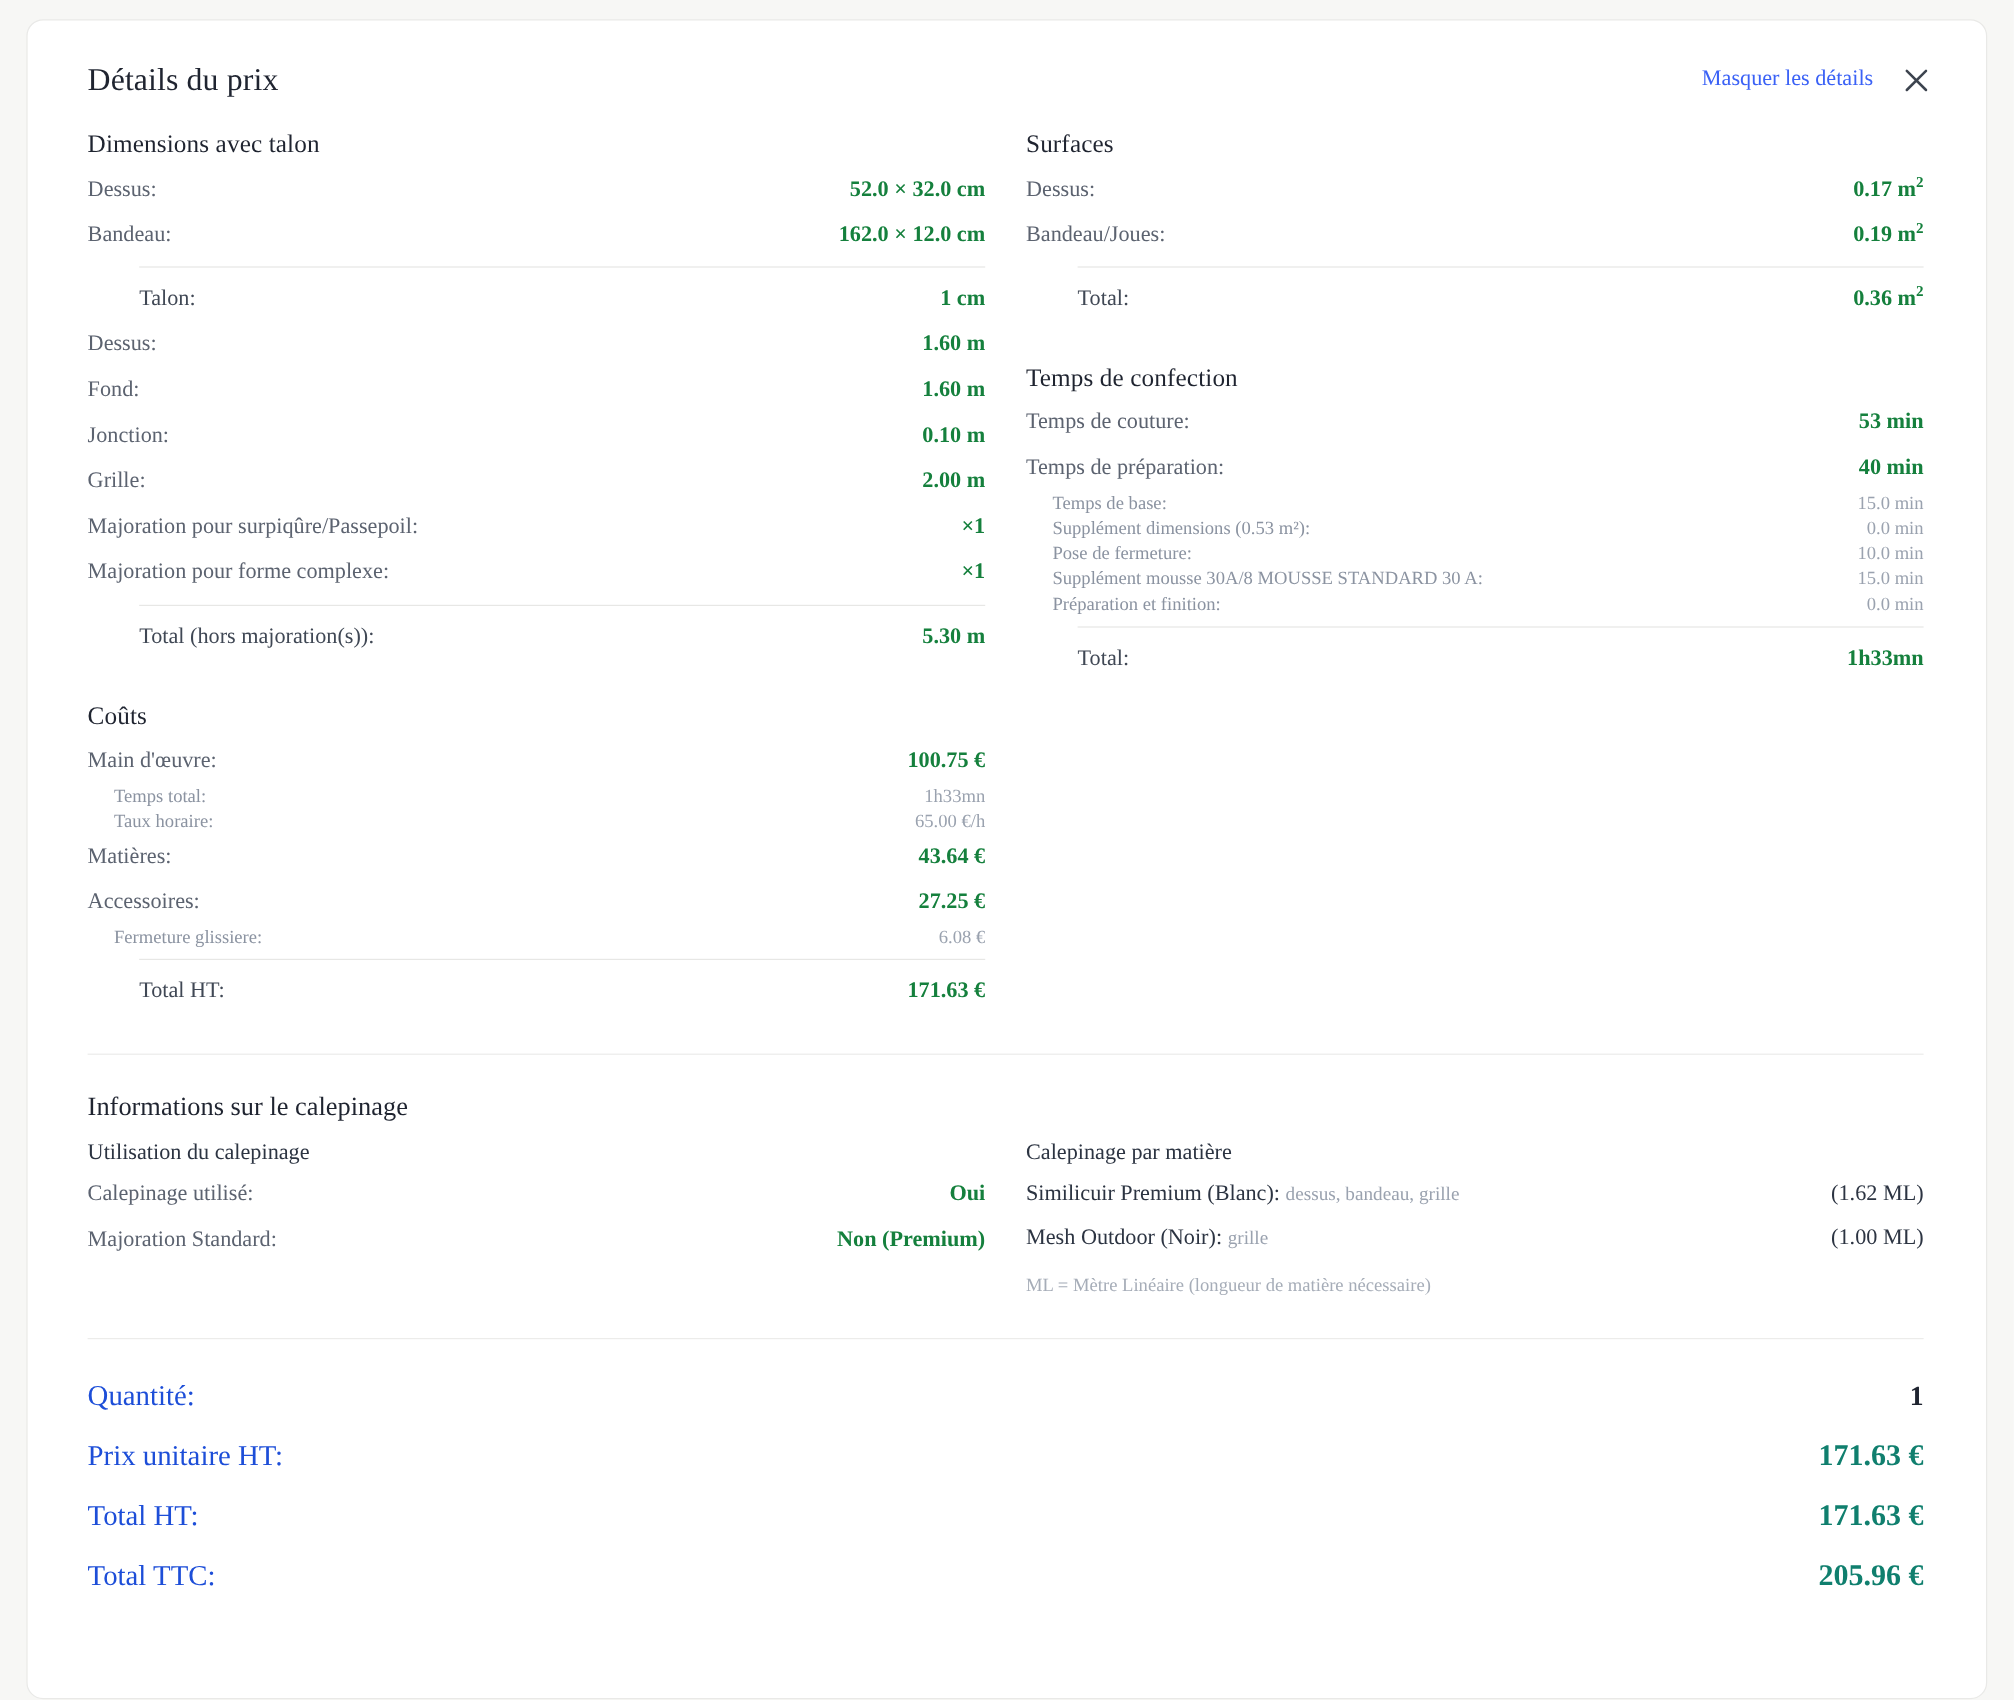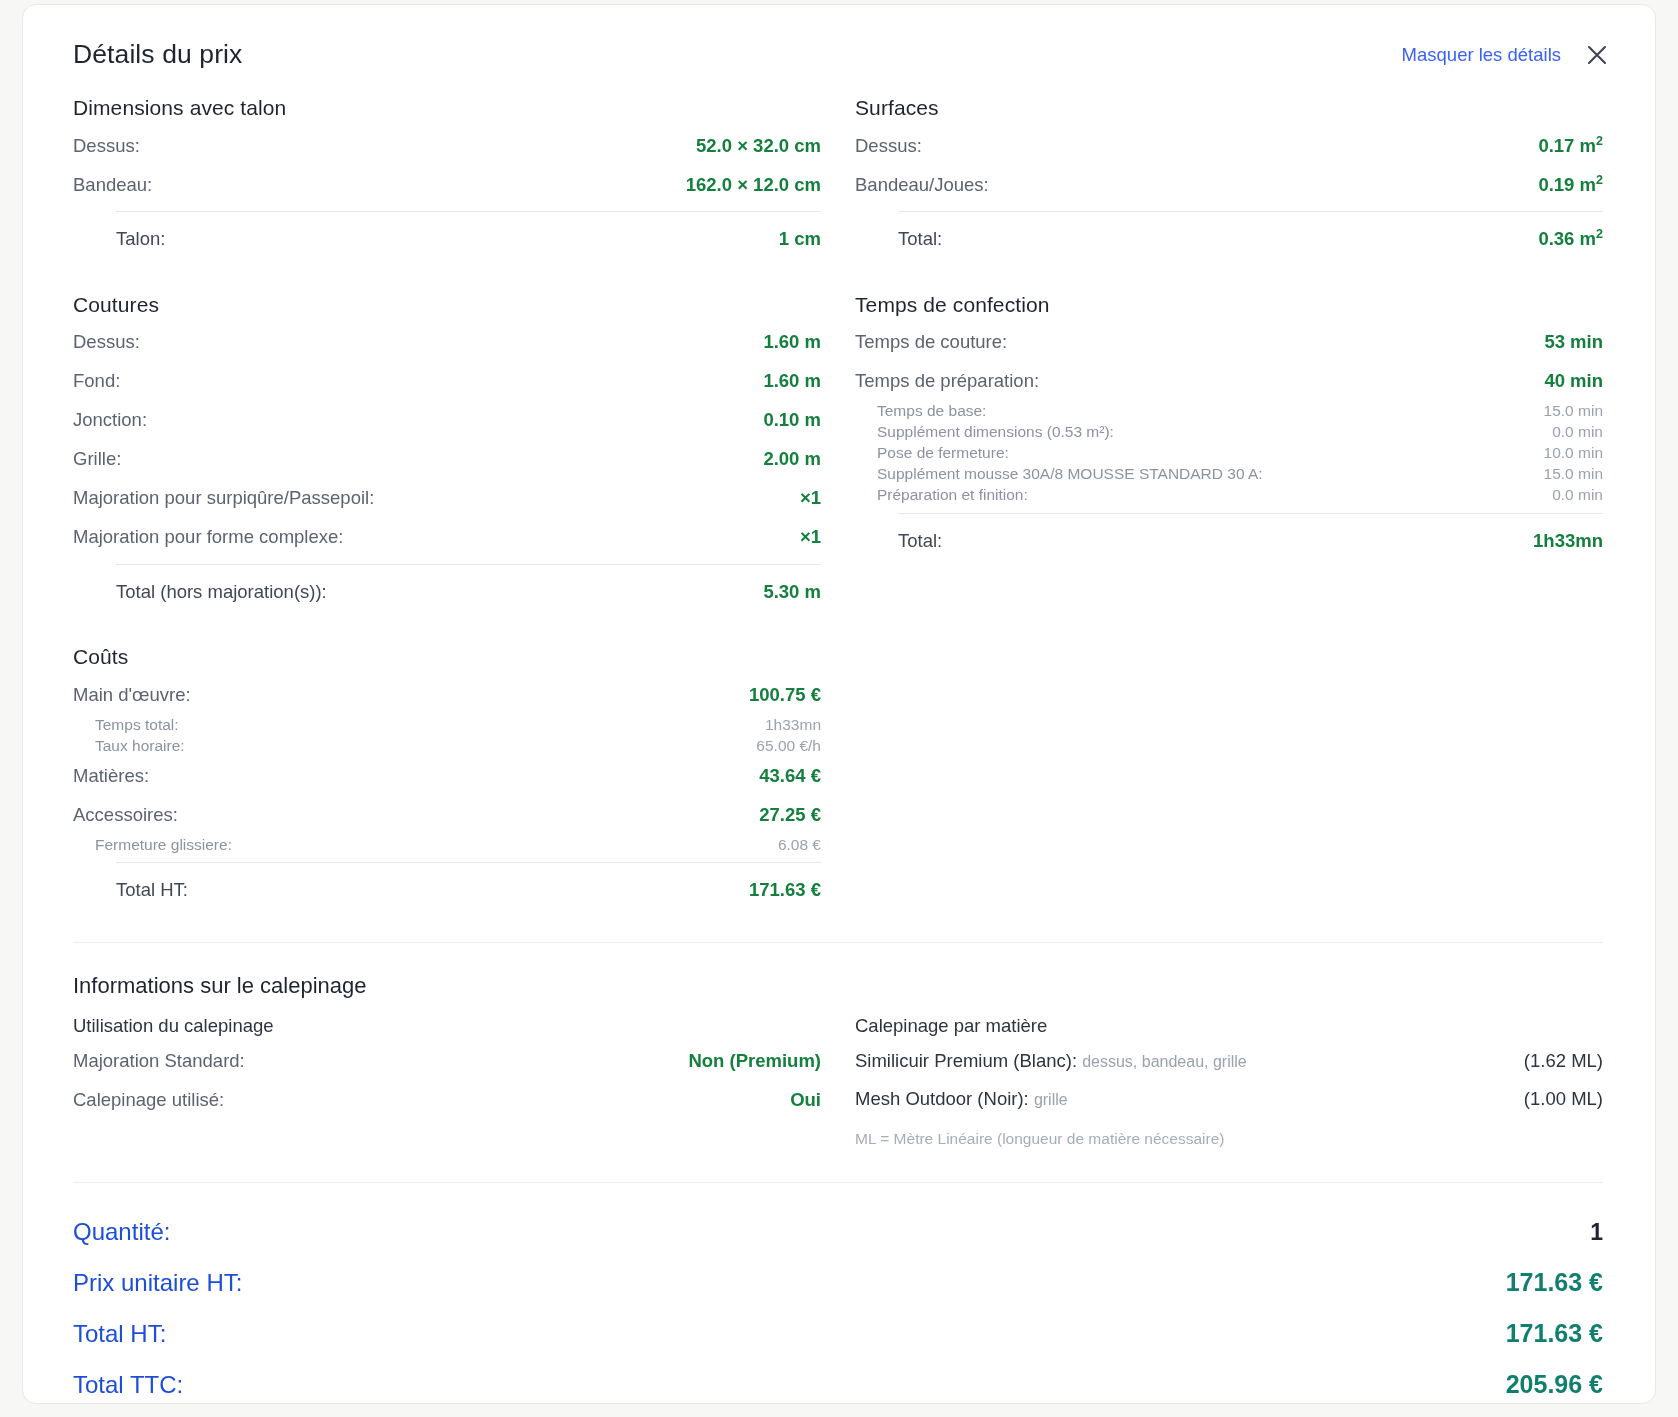--- a/index.html
+++ b/index.html
@@ -7,27 +7,28 @@
   html, body {
     width: 1678px;
     height: 1417px;
     background: #f7f7f5;
     font-family: "Liberation Sans", sans-serif;
     -webkit-font-smoothing: antialiased;
   }
   .card {
     position: absolute;
     left: 22px;
-    top: 4px;
+    top: 16px;
     width: 1634px;
     height: 1400px;
     background: #ffffff;
     border: 1px solid #e9e9e7;
     border-radius: 14px;
     overflow: hidden;
+    font-family: Liberation Serif, serif;
   }
   .inner { padding: 34px 30px 0 28px; }
 
   
   .hdr {
     display: flex;
     align-items: center;
     justify-content: space-between;
     padding: 0 0 0 22px;
     margin-bottom: 26px;
@@ -180,21 +181,20 @@
         </div>
         <div class="row">
           <span class="lbl">Bandeau:</span>
           <span class="val">162.0 × 12.0 cm</span>
         </div>
         <div class="row total">
           <span class="lbl">Talon:</span>
           <span class="val">1 cm</span>
         </div>
 
-        <h3 class="sec gap">Coutures</h3>
         <div class="row">
           <span class="lbl">Dessus:</span>
           <span class="val">1.60 m</span>
         </div>
         <div class="row">
           <span class="lbl">Fond:</span>
           <span class="val">1.60 m</span>
         </div>
         <div class="row">
           <span class="lbl">Jonction:</span>
@@ -300,26 +300,26 @@
       </div>
     </div>
 
     <div class="divider-wide"></div>
     <h3 class="block-title">Informations sur le calepinage</h3>
 
     <div class="cols">
       <div class="col">
         <h4 class="subhead">Utilisation du calepinage</h4>
         <div class="row">
+          <span class="lbl">Calepinage utilisé:</span>
+          <span class="val">Oui</span>
+        </div>
+        <div class="row">
           <span class="lbl">Majoration Standard:</span>
           <span class="val val-green">Non (Premium)</span>
-        </div>
-        <div class="row">
-          <span class="lbl">Calepinage utilisé:</span>
-          <span class="val">Oui</span>
         </div>
       </div>
 
       <div class="col">
         <h4 class="subhead">Calepinage par matière</h4>
         <div class="mat-row">
           <span><span class="mat-name">Similicuir Premium (Blanc):</span> <span class="mat-parts">dessus, bandeau, grille</span></span>
           <span class="mat-ml">(1.62 ML)</span>
         </div>
         <div class="mat-row">

